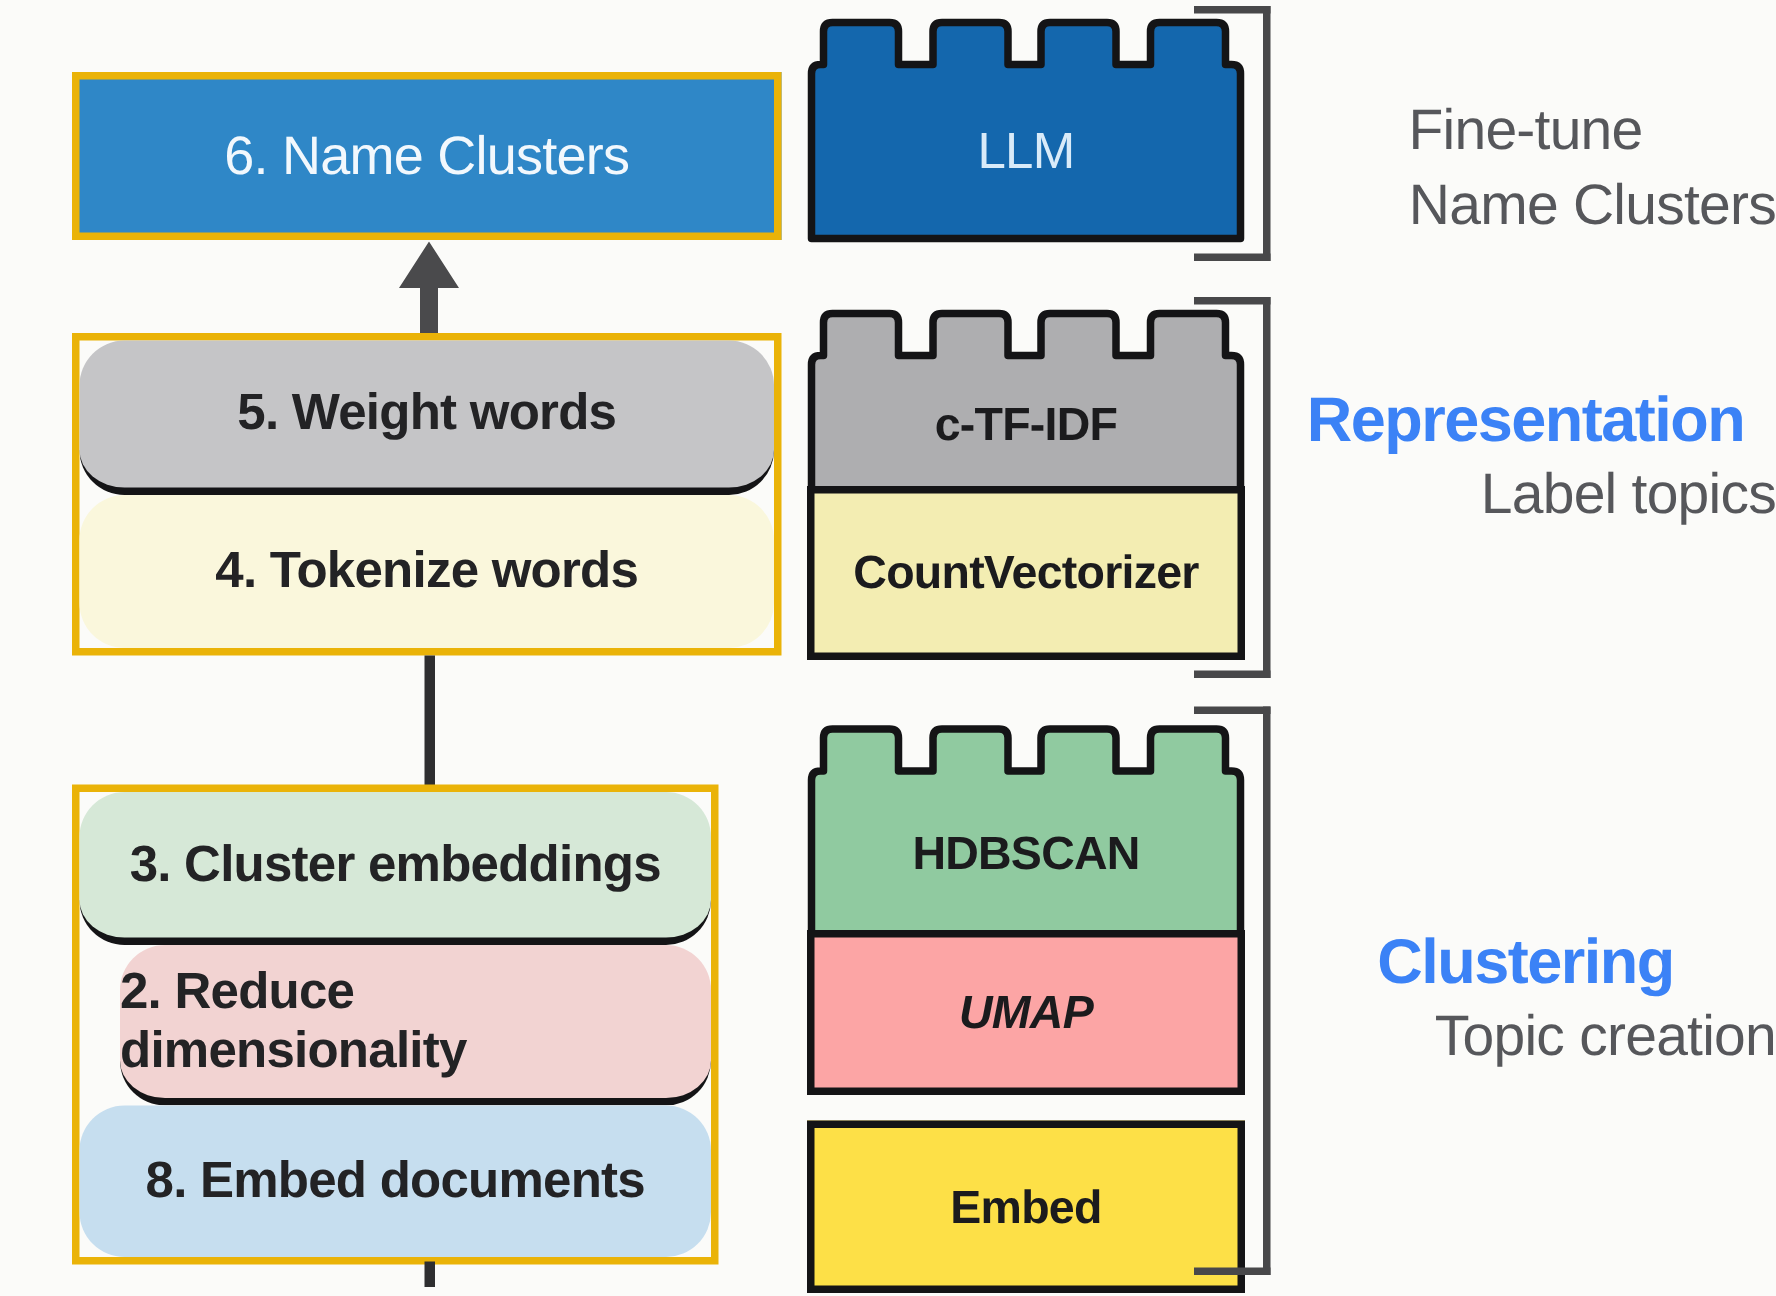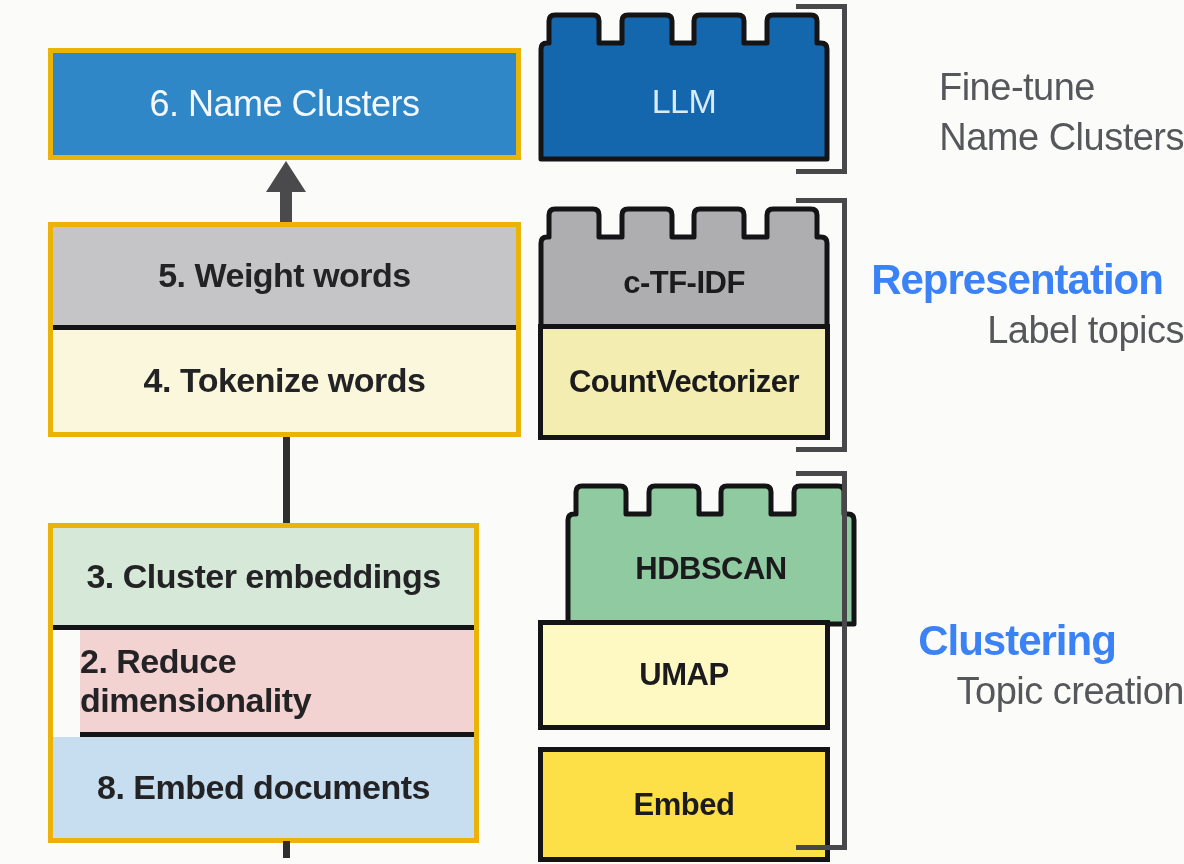--- a/index.html
+++ b/index.html
@@ -4,21 +4,21 @@
 <style>
   html,body{margin:0;padding:0;background:#fbfbf9;}
   body{font-family:"Liberation Sans","DejaVu Sans",sans-serif;}
   .canvas{position:relative;width:1184px;height:864px;background:#fbfbf9;overflow:hidden;}
 
   
   .box,.group{position:absolute;box-sizing:border-box;border:5px solid #eab308;}
   .box6{left:48px;top:48px;width:473px;height:112px;}
   .group54{left:48px;top:222px;width:473px;height:215px;}
   .group321{left:48px;top:523px;width:431px;height:320px;}
-  .row{box-sizing:border-box;display:flex;align-items:center;justify-content:center;}
+  .row{box-sizing:border-box;display:flex;align-items:center;justify-content:center;border-radius:30px;}
   .row.divided{border-bottom:5px solid #141416;}
   .g54-r{height:102.5px;}
   .g321-r1{height:102px;}
   .g321-r2{height:107px;margin-left:27px;}
   .g321-r3{height:101px;}
   .box6{display:flex;align-items:center;justify-content:center;}
   .step-label{font-size:34px;font-weight:600;letter-spacing:-0.5px;color:#232325;}
   .step-label.light{color:#f2f8fd;font-size:36px;font-weight:500;}
 
   .c-step6{background:#2f87c7;}
@@ -36,21 +36,21 @@
   
   .brick{position:absolute;left:538px;width:292px;}
   .brick svg{display:block;}
   .brick-path{stroke:#141416;stroke-width:5;stroke-linejoin:round;}
   .f-llm{fill:#1467ad;}
   .f-ctfidf{fill:#aeaeb0;}
   .f-hdbscan{fill:#90caa0;}
   .brick-label{position:absolute;left:0;right:0;top:31px;bottom:3px;display:flex;align-items:center;justify-content:center;}
   .block{position:absolute;left:538px;width:292px;box-sizing:border-box;border:5px solid #141416;display:flex;align-items:center;justify-content:center;}
   .c-countvec{background:#f3edb2;}
-  .c-umap{background:#fef9c3;}
+  .c-umap{background:#fca5a5;font-style:italic;}
   .c-embed{background:#fde047;margin-top:22px;}
   .comp-label{font-size:31px;font-weight:700;letter-spacing:-0.5px;color:#1b1b1d;}
   .comp-label.light{color:#d9ebf9;font-weight:500;font-size:34px;}
 
   
   .bracket{position:absolute;left:842px;width:5px;background:#48484a;}
   .bracket .arm{position:absolute;right:0;width:51px;height:5px;background:#48484a;}
   .bracket .arm.top{top:0;}
   .bracket .arm.bot{bottom:0;}
   .b1{top:4px;height:170px;}
@@ -119,21 +119,21 @@
     </svg>
     <div class="brick-label">
       <span class="comp-label">c-TF-IDF</span>
     </div>
   </div>
 
   <div class="block c-countvec" style="top:324px;height:116px;">
     <span class="comp-label">CountVectorizer</span>
   </div>
 
-  <div class="brick" style="top:483px;height:144px;margin-left:27px;">
+  <div class="brick" style="top:483px;height:144px;">
     <svg width="292" height="144" viewBox="0 0 292 144">
       <path class="brick-path f-hdbscan" d="M3 141 L3 37 Q3 31 9 31 L11 31 L11 9 Q11 3 17 3 L55 3 Q61 3 61 9 L61 31 L84 31 L84 9 Q84 3 90 3 L128 3 Q134 3 134 9 L134 31 L156 31 L156 9 Q156 3 162 3 L200 3 Q206 3 206 9 L206 31 L229 31 L229 9 Q229 3 235 3 L273 3 Q279 3 279 9 L279 31 L283 31 Q289 31 289 37 L289 141 Z"></path>
     </svg>
     <div class="brick-label">
       <span class="comp-label">HDBSCAN</span>
     </div>
   </div>
 
   <div class="block c-umap" style="top:620px;height:110px;">
     <span class="comp-label">UMAP</span>

